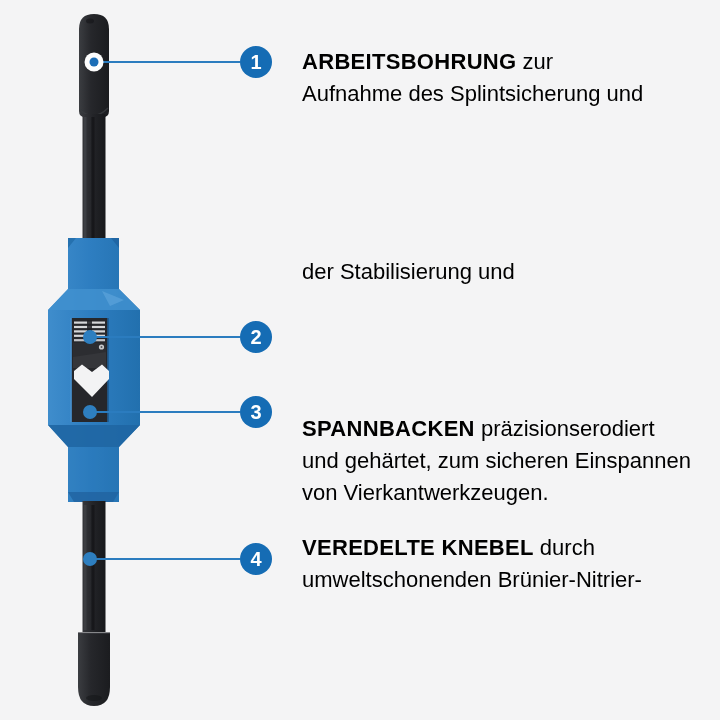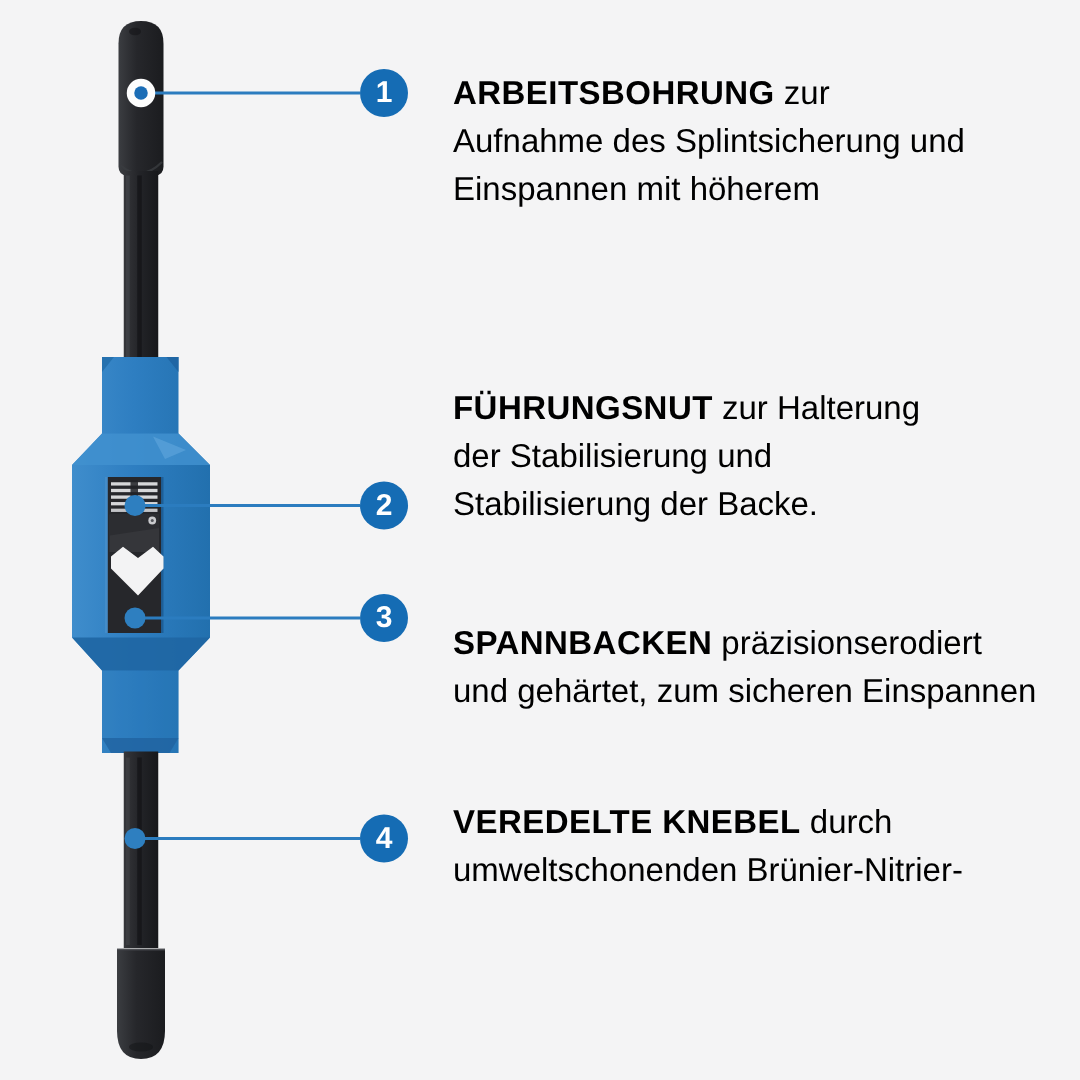--- a/index.html
+++ b/index.html
@@ -138,32 +138,30 @@
   <div class="badge" style="left:240px; top:396px;">
     <span>3</span>
   </div>
   <div class="badge" style="left:240px; top:543px;">
     <span>4</span>
   </div>
 
   <div class="callout" style="top:46px;">
     <div class="cl-line"><span class="cl-title">ARBEITSBOHRUNG</span><span> zur</span></div>
     <div class="cl-line">Aufnahme des Splintsicherung und</div>
-    <div class="cl-line">Einspannen mit höherem</div>
   </div>
 
   <div class="callout" style="top:256px;">
-    <div class="cl-line"><span class="cl-title">FÜHRUNGSNUT</span><span> zur Halterung</span></div>
     <div class="cl-line">der Stabilisierung und</div>
-    <div class="cl-line">Stabilisierung der Backe.</div>
   </div>
 
   <div class="callout" style="top:413px;">
     <div class="cl-line"><span class="cl-title">SPANNBACKEN</span><span> präzisionserodiert</span></div>
     <div class="cl-line">und gehärtet, zum sicheren Einspannen</div>
+    <div class="cl-line">von Vierkantwerkzeugen.</div>
   </div>
 
   <div class="callout" style="top:532px;">
     <div class="cl-line"><span class="cl-title">VEREDELTE KNEBEL</span><span> durch</span></div>
     <div class="cl-line">umweltschonenden Brünier-Nitrier-</div>
   </div>
 
 </div>
 
 </body></html>

